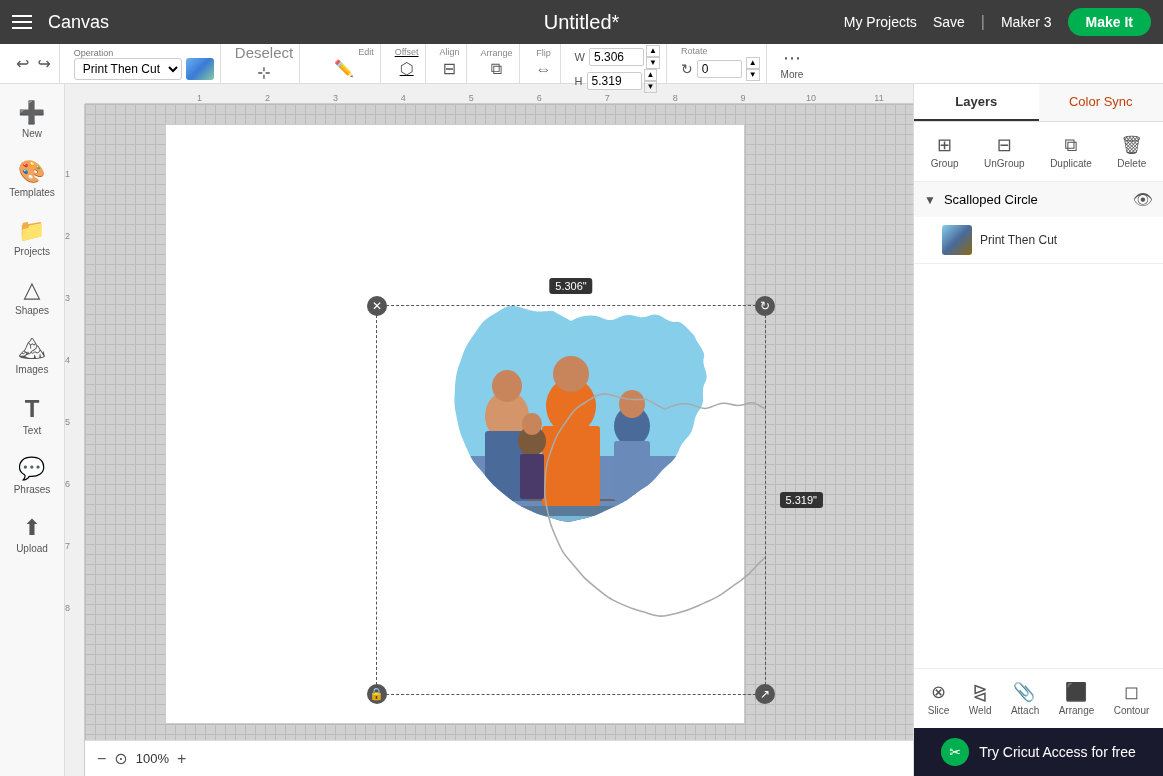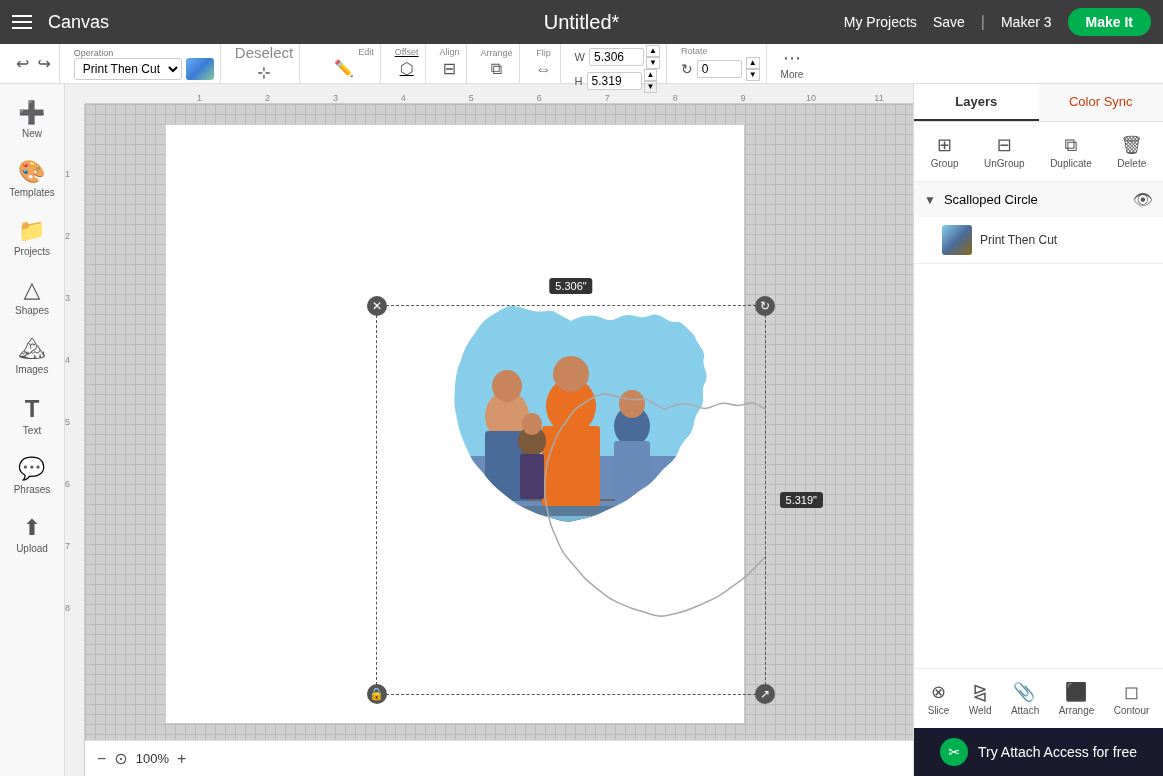--- a/index.html
+++ b/index.html
@@ -563,16 +563,16 @@
         <span>Arrange</span>
       </button>
       <button class="action-btn">
         <span class="tool-icon">◻</span>
         <span>Contour</span>
       </button>
     </div>
 
     <div class="cricut-banner">
       <div class="cricut-icon">✂</div>
-      <span>Try Attach Access for free</span>
+      <span>Try Cricut Access for free</span>
     </div>
   </div>
 </div>
 
 </body></html>

